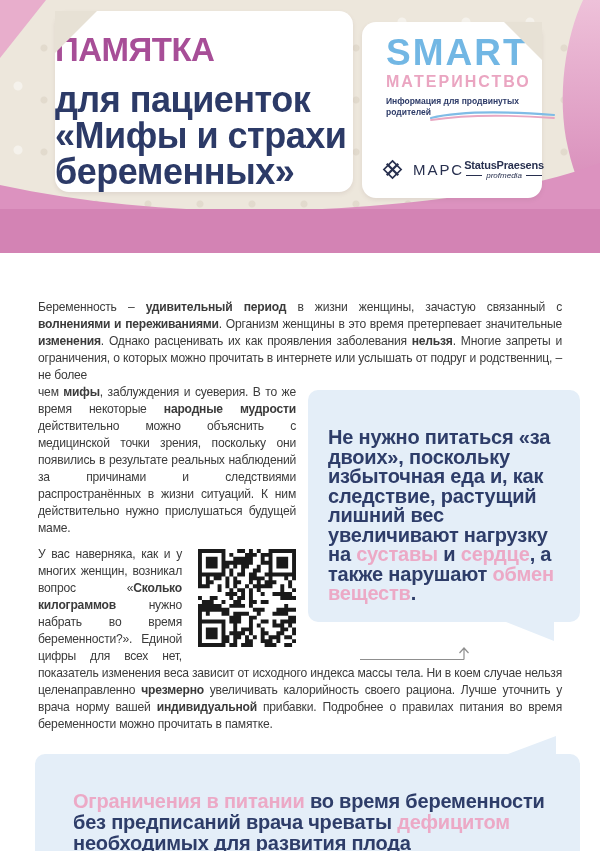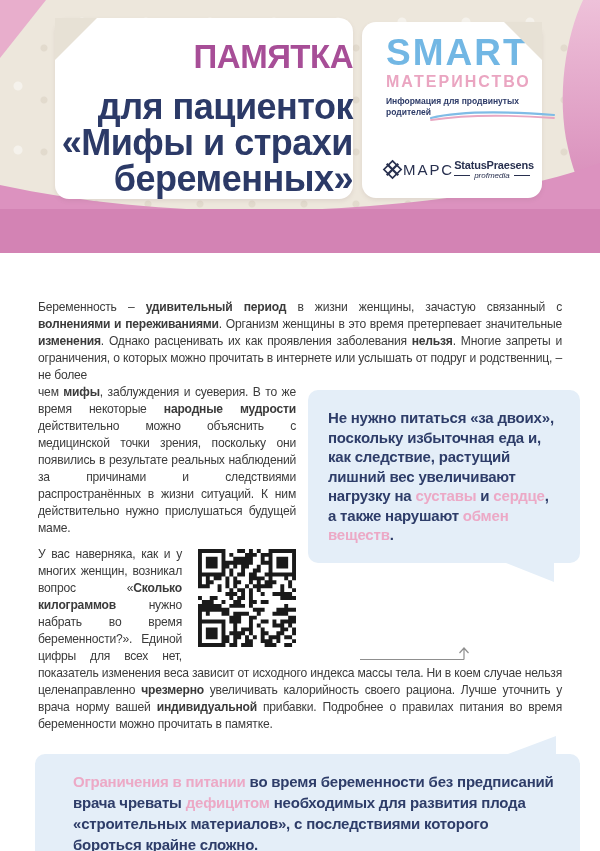--- a/index.html
+++ b/index.html
@@ -17,48 +17,48 @@
   
   .header{position:relative;width:600px;height:253px;background-color:var(--beige);
     background-image:
       radial-gradient(circle at 18px 22px, rgba(255,255,255,.45) 0 4px, transparent 5px),
       radial-gradient(circle at 44px 48px, rgba(198,185,166,.28) 0 3px, transparent 4px),
       radial-gradient(circle at 10px 52px, rgba(198,185,166,.2) 0 2px, transparent 3px);
     background-size:64px 64px,52px 52px,38px 38px;}
   .decor{position:absolute;left:0;top:0;}
   .card{position:absolute;background:#fff;border-radius:14px;box-shadow:0 2px 4px rgba(120,90,100,.12);}
   .card::before{content:"";position:absolute;width:0;height:0;}
-  .card-left{left:55px;top:18px;width:298px;height:181px;text-align:right;padding-top:20px;}
+  .card-left{left:55px;top:11px;width:298px;height:181px;text-align:left;padding-top:20px;}
   .card-left::before{top:0;left:0;border-top:42px solid var(--beige-dark);border-right:42px solid transparent;}
   .card-right{left:362px;top:22px;width:180px;height:176px;padding:12px 0 0 24px;}
   .card-right::before{top:0;right:0;border-top:38px solid var(--beige-dark);border-left:38px solid transparent;}
   .kicker{font-size:33px;font-weight:bold;color:var(--magenta);letter-spacing:-0.5px;}
   .doc-title{font-size:36px;font-weight:bold;color:var(--navy);line-height:36px;white-space:pre-line;letter-spacing:-0.5px;margin-top:13px;}
   .smart{font-size:37px;font-weight:bold;color:var(--smart-blue);letter-spacing:2px;line-height:38px;}
   .maternity{font-size:16px;font-weight:bold;color:var(--logo-pink);letter-spacing:2px;margin-top:1px;}
   .tagline-row{position:relative;margin-top:5px;height:26px;}
   .tagline{font-size:8.5px;font-weight:bold;color:var(--navy);line-height:10.5px;white-space:pre-line;}
   .swoosh{position:absolute;left:44px;top:13px;}
   .logos{position:absolute;left:20px;right:10px;bottom:18px;display:flex;align-items:center;justify-content:space-between;}
-  .mars{display:flex;align-items:center;gap:0;color:var(--logo-dark);}
+  .mars{display:flex;align-items:center;gap:10px;color:var(--logo-dark);}
   .mars-label{font-size:15px;letter-spacing:2px;}
-  .sp{display:flex;flex-direction:column;align-items:flex-start;}
+  .sp{display:flex;flex-direction:column;align-items:center;}
   .sp-name{font-size:11px;font-weight:bold;color:var(--logo-dark);letter-spacing:-0.2px;}
   .sp-sub{font-size:8px;font-style:italic;color:var(--logo-dark);display:flex;align-items:center;gap:4px;}
   .sp-sub::before,.sp-sub::after{content:"";display:block;width:16px;height:1px;background:var(--logo-dark);}
   .banner{position:absolute;left:0;right:0;bottom:7px;text-align:center;
     font-size:21.5px;font-weight:bold;color:#fff;letter-spacing:-0.3px;}
 
   
   .content{position:relative;padding:0 38px;background:#fff;}
   .body{font-size:12.1px;line-height:17px;color:var(--body-text);text-align:justify;letter-spacing:-0.2px;}
   .body .b{font-weight:bold;}
   .intro-a{padding-top:46px;}
   .callout{background:var(--callout-bg);border-radius:10px;position:relative;}
-  .callout-text{font-size:15px;font-weight:bold;color:var(--navy-text);line-height:19.5px;letter-spacing:-0.2px;}
+  .callout-text{font-size:20px;font-weight:bold;color:var(--navy-text);line-height:19.5px;letter-spacing:-0.2px;margin-top:20px;}
   .callout-text .hl{color:var(--hl);}
   .callout1{float:right;width:272px;margin:6px -18px 10px 12px;padding:18px 20px;}
   .callout1::after{content:"";position:absolute;bottom:-19px;right:26px;width:0;height:0;
     border-top:19px solid var(--callout-bg);border-left:48px solid transparent;}
   .section-heading{clear:both;padding-top:16px;font-size:19px;font-weight:bold;color:var(--navy);}
   .wrap2{position:relative;margin-top:9px;}
   .qr-box{float:right;width:98px;height:100px;margin:3px 0 0 16px;}
   .arrow-line{position:absolute;left:322px;top:97px;}
   .callout2{clear:both;margin:21px -18px 0 -3px;padding:17px 20px 17px 38px;}
   .callout2::before{content:"";position:absolute;top:-18px;right:24px;width:0;height:0;

